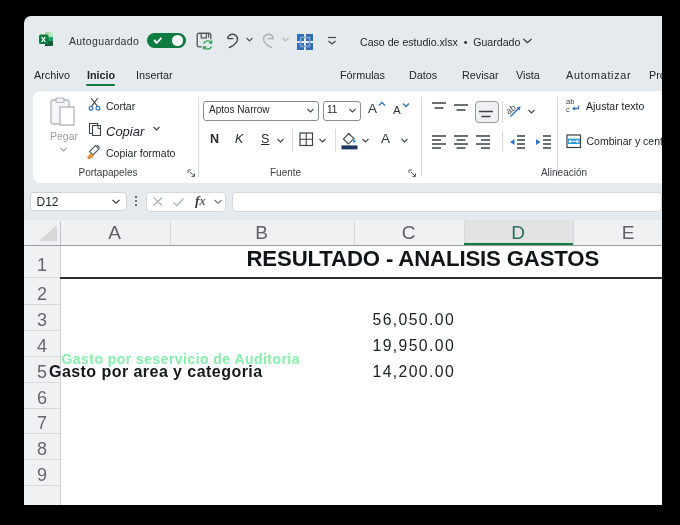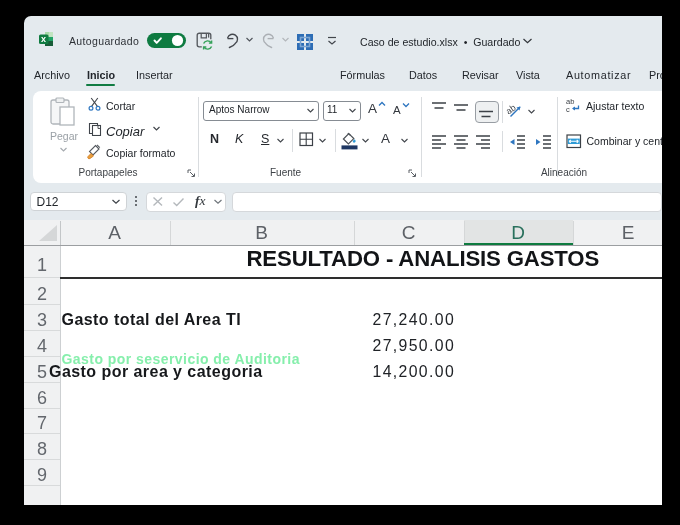--- a/index.html
+++ b/index.html
@@ -324,23 +324,22 @@
 <div class="t rn" style="left:24px;top:337.3px;width:36px;text-align:center;font-size:18px;color:#63676d;line-height:1;">4</div>
 <div class="t rn" style="left:24px;top:363.1px;width:36px;text-align:center;font-size:18px;color:#63676d;line-height:1;">5</div>
 <div class="t rn" style="left:24px;top:388.9px;width:36px;text-align:center;font-size:18px;color:#63676d;line-height:1;">6</div>
 <div class="t rn" style="left:24px;top:414.3px;width:36px;text-align:center;font-size:18px;color:#63676d;line-height:1;">7</div>
 <div class="t rn" style="left:24px;top:440.1px;width:36px;text-align:center;font-size:18px;color:#63676d;line-height:1;">8</div>
 <div class="t rn" style="left:24px;top:465.9px;width:36px;text-align:center;font-size:18px;color:#63676d;line-height:1;">9</div>
 
 <div class="t" style="left:246.5px;top:247.9px;font-size:22.2px;font-weight:bold;color:#121417;letter-spacing:-0.15px;line-height:1;">RESULTADO - ANALISIS GASTOS</div>
 <div class="abs" style="left:60px;top:276.9px;width:602px;height:1.7px;background:#2e2e2e;"></div>
 
-<div class="t lab" style="left:61.5px;top:311.8px;font-size:16px;font-weight:bold;color:#16181b;letter-spacing:0.45px;line-height:1;">Gasto total del Area TI</div>
 <div class="t lab" style="left:61.5px;top:352px;font-size:14px;font-weight:bold;color:#86efac;letter-spacing:0.45px;line-height:1;">Gasto por seservicio de Auditoria</div>
 <div class="t lab" style="left:49px;top:363.5px;font-size:16px;font-weight:bold;color:#16181b;letter-spacing:0.45px;line-height:1;">Gasto por area y categoria</div>
-<div class="t val" style="left:372.6px;top:312.2px;font-size:15.8px;color:#202327;letter-spacing:1.35px;line-height:1;">27,240.00</div>
-<div class="t val" style="left:372.6px;top:338.1px;font-size:15.8px;color:#202327;letter-spacing:1.35px;line-height:1;">27,950.00</div>
+<div class="t val" style="left:372.6px;top:312.2px;font-size:15.8px;color:#202327;letter-spacing:1.35px;line-height:1;">56,050.00</div>
+<div class="t val" style="left:372.6px;top:338.1px;font-size:15.8px;color:#202327;letter-spacing:1.35px;line-height:1;">19,950.00</div>
 <div class="t val" style="left:372.6px;top:363.9px;font-size:15.8px;color:#202327;letter-spacing:1.35px;line-height:1;">14,200.00</div>
 <div class="abs" style="left:662px;top:0;width:18px;height:525px;background:#000;"></div>
 <div class="abs" style="left:0;top:505px;width:680px;height:20px;background:#000;"></div>
 <div class="abs" style="left:0;top:0;width:24px;height:525px;background:#000;"></div>
 <div class="abs" style="left:0;top:0;width:680px;height:16px;background:#000;"></div>
 </div>
 
 </body></html>

